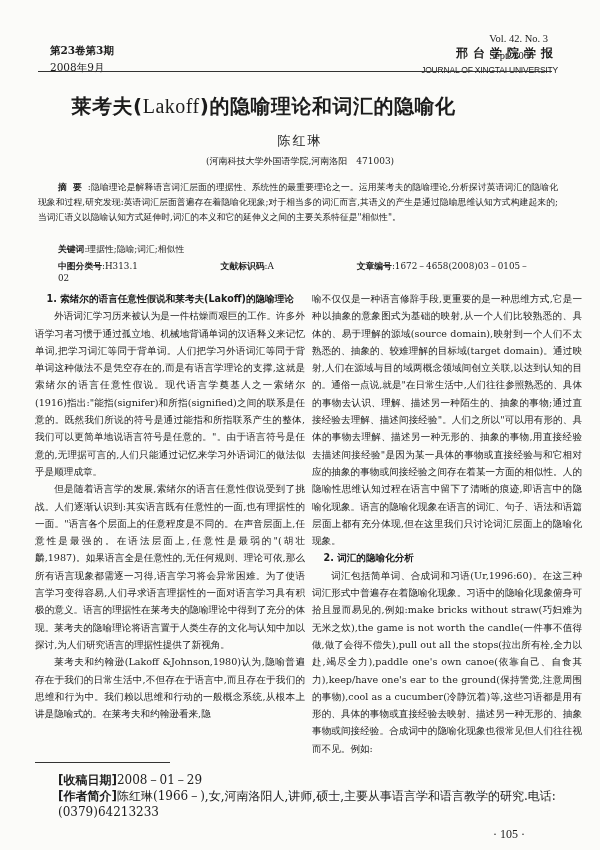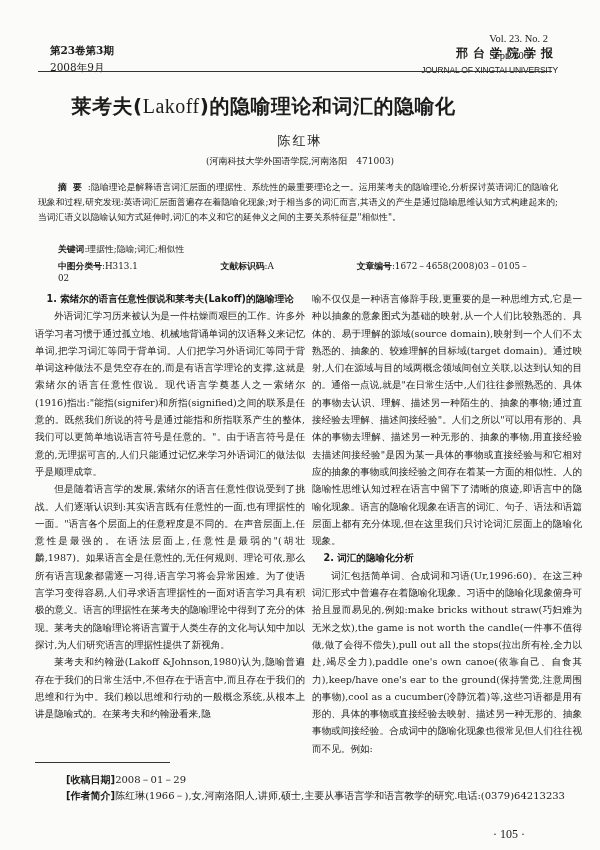--- a/index.html
+++ b/index.html
@@ -25,38 +25,38 @@
   .kw b, .cls b { font-family: "DejaVu Sans", sans-serif; }
   .cls { position: absolute; left: 58px; top: 261px; width: 500px; font-size: 8.8px; }
   .cls span { margin-right: 40px; }
   .col { position: absolute; top: 290px; width: 270px; font-size: 9.6px; line-height: 17.3px; text-align: justify; }
   .col.left { left: 35px; }
   .col.right { left: 312px; }
   .col p { margin: 0; text-indent: 2em; }
   .col p.noind { text-indent: 0; }
   .col h3 { margin: 0; font-size: 9.6px; font-family: "DejaVu Sans", sans-serif; font-weight: bold; text-indent: 1.2em; }
   .footrule { position: absolute; left: 35px; top: 762px; width: 135px; border-top: 1px solid #333; }
-  .footnotes { position: absolute; left: 66px; top: 772px; width: 520px; font-size: 10px; line-height: 16px; }
+  .footnotes { position: absolute; left: 58px; top: 772px; width: 520px; font-size: 12px; line-height: 16px; }
   .footnotes b { font-family: "DejaVu Sans", sans-serif; }
   .pagenum { position: absolute; right: 75px; top: 827px; font-size: 12px; font-family: "Liberation Serif", serif; }
 </style>
 </head>
 <body>
 
 <div class="header">
   <div class="left">
     <div class="vol">第23卷第3期</div>
     <div>2008年9月</div>
   </div>
   <div class="center">
     <div class="cn">邢台学院学报</div>
     <div class="en">JOURNAL OF XINGTAI UNIVERSITY</div>
   </div>
   <div class="right">
-    <div>Vol. 23. No. 2</div>
+    <div>Vol. 42. No. 3</div>
     <div>Sept. 2004</div>
   </div>
 </div>
 <div class="header-rule"></div>
 
 <div class="title"><span>莱考夫(</span><span class="lat">Lakoff</span><span>)的隐喻理论和词汇的隐喻化</span></div>
 <div class="author">陈红琳</div>
 <div class="affil">(河南科技大学外国语学院,河南洛阳　471003)</div>
 
 <div class="abstract"><b class="label">摘要</b><span>:隐喻理论是解释语言词汇层面的理据性、系统性的最重要理论之一。运用莱考夫的隐喻理论,分析探讨英语词汇的隐喻化现象和过程,研究发现:英语词汇层面普遍存在着隐喻化现象;对于相当多的词汇而言,其语义的产生是通过隐喻思维认知方式构建起来的;当词汇语义以隐喻认知方式延伸时,词汇的本义和它的延伸义之间的主要关系特征是"相似性"。</span></div>

